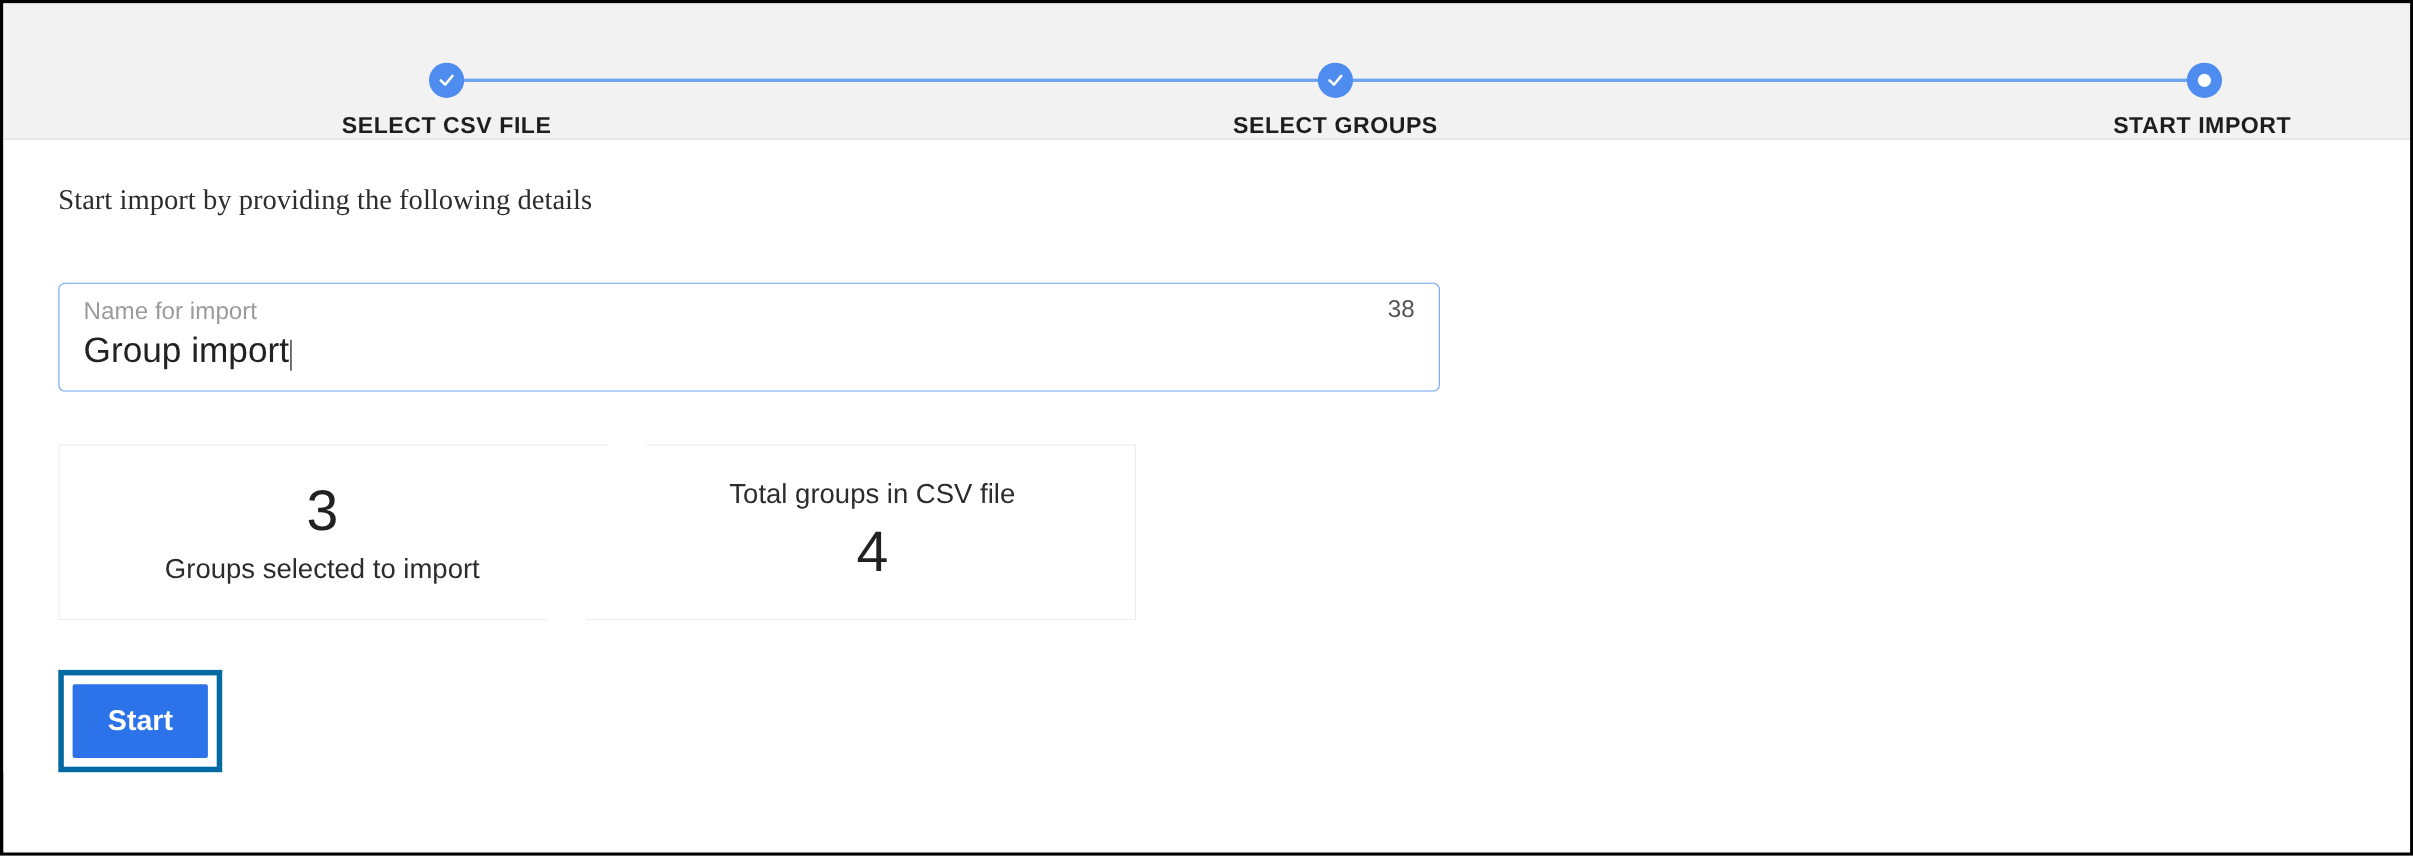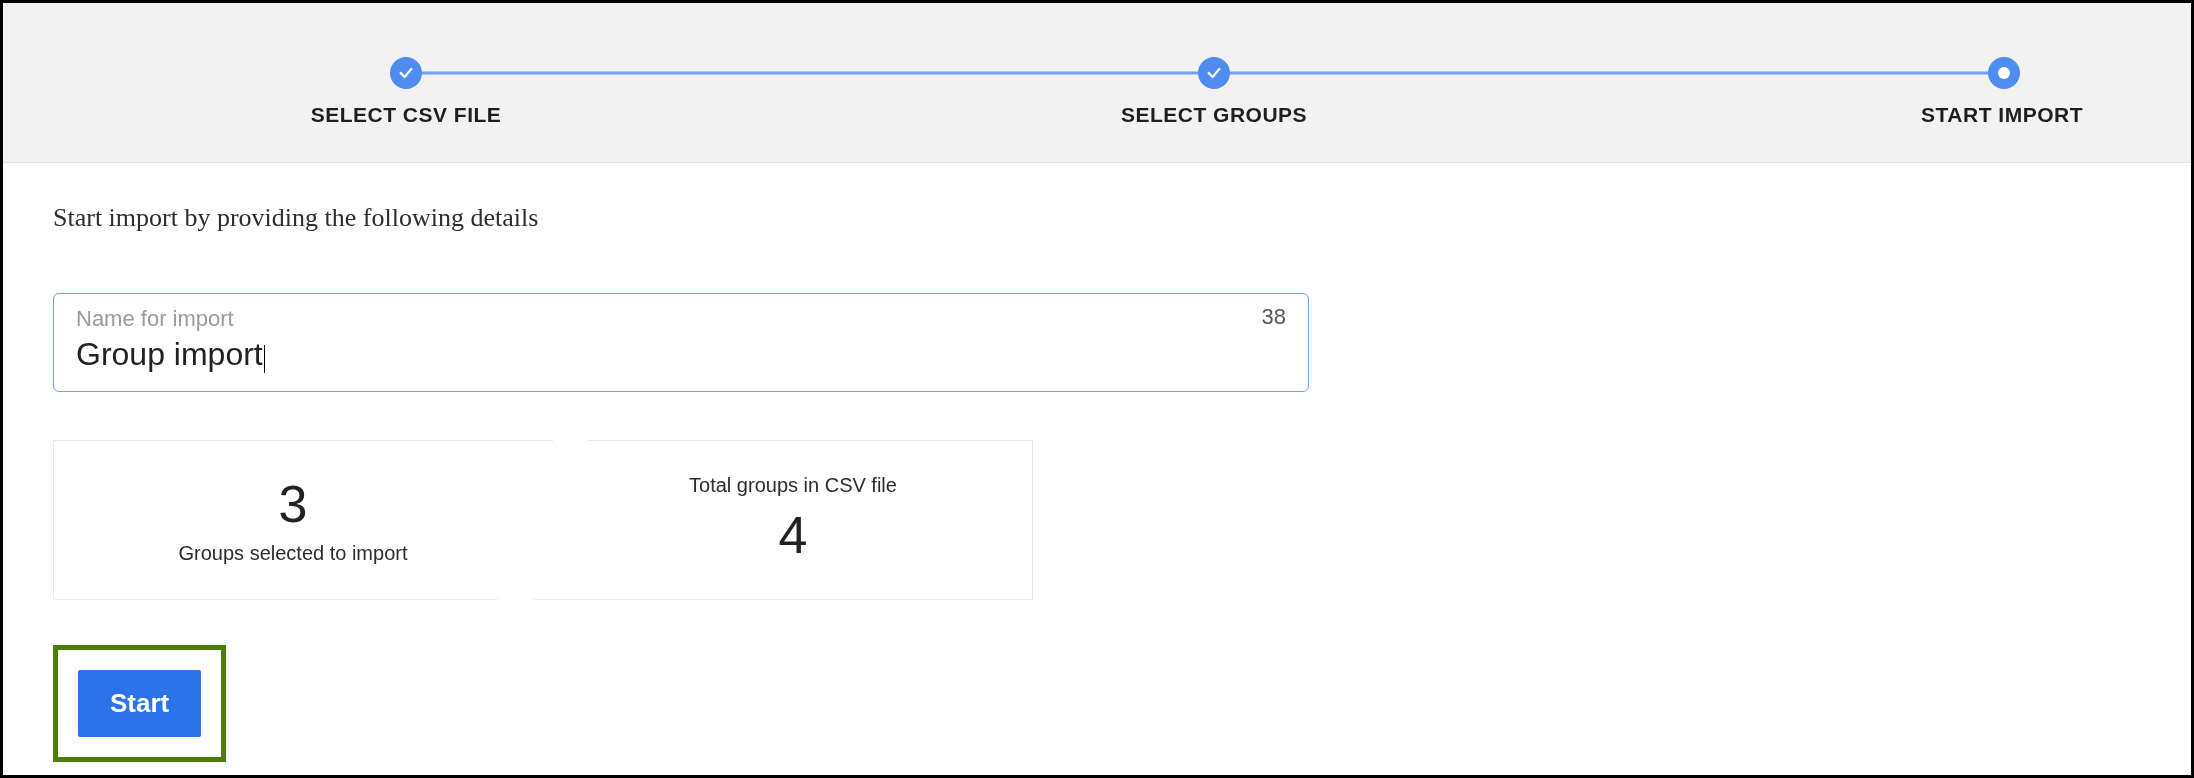--- a/index.html
+++ b/index.html
@@ -14,21 +14,21 @@
     width: 2194px;
     height: 778px;
     border: 3px solid #000;
     position: relative;
     overflow: hidden;
   }
 
   
   .stepper-bar {
     width: 100%;
-    height: 160px;
+    height: 124px;
     background: #f2f2f2;
     border-bottom: 1px solid #e0e0e0;
     padding: 30px 0 0 0;
     position: relative;
   }
   .step-circles {
     position: relative;
     height: 36px;
     margin: 22px 0 12px 0;
   }
@@ -159,32 +159,32 @@
     clip-path: polygon(55px 0, 100% 0, 100% 100%, 0 100%);
     margin-left: -50px;
     padding-left: 20px;
   }
   .stat-card .big {
     font-size: 52px;
     font-weight: 400;
     color: #222;
   }
   .stat-card .caption {
-    font-size: 20px;
+    font-size: 25px;
     color: #2c2c2c;
     margin-top: 8px;
   }
   .stat-card.reverse { }
   .stat-card.reverse .caption { order: -1; margin-top:0; margin-bottom:8px; }
 
   
   .start-wrap {
     display: inline-block;
-    border: 5px solid #4d7c0f;
-    padding: 20px;
+    border: 5px solid #0369a1;
+    padding: 8px;
   }
   .start-btn {
     background: #2c72e8;
     color: #fff;
     font-size: 26px;
     font-weight: 600;
     border: none;
     padding: 18px 32px;
     cursor: pointer;
     border-radius: 2px;

